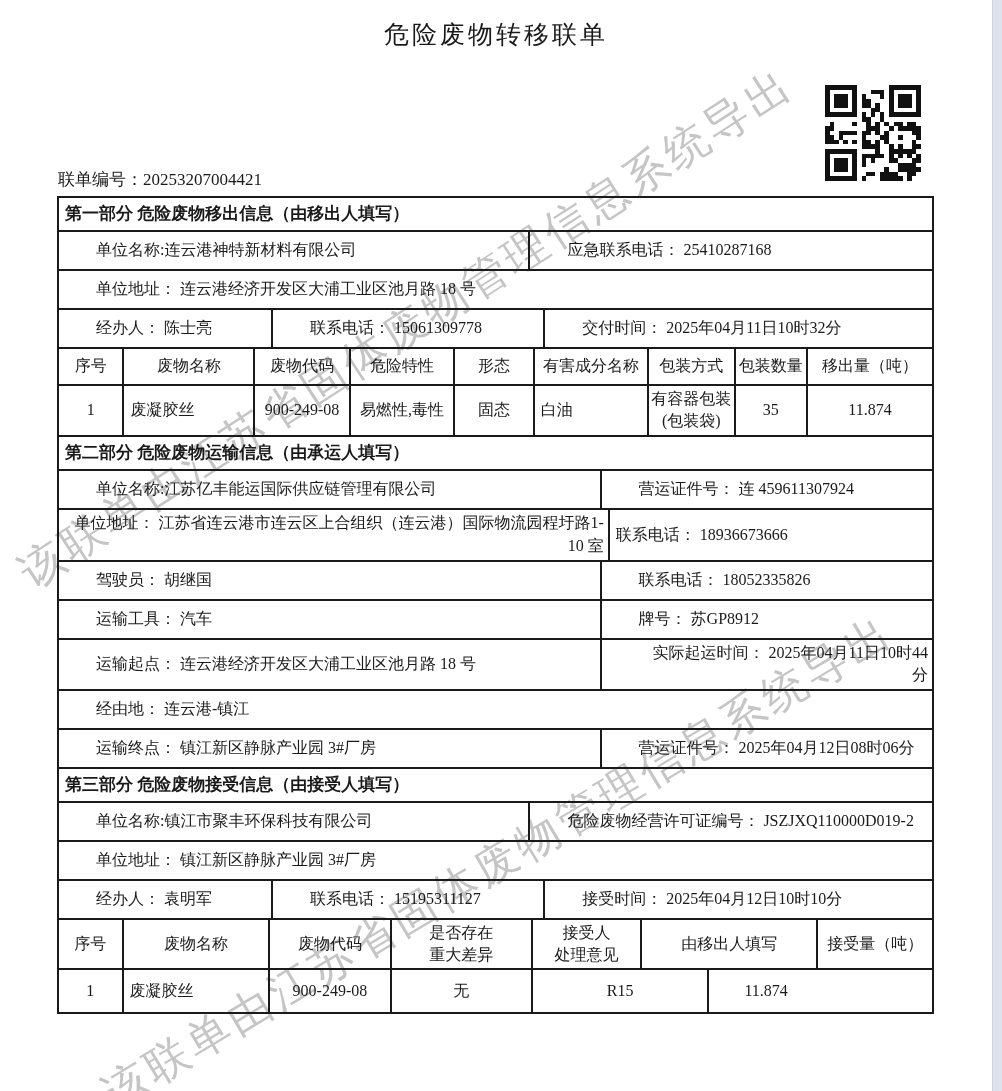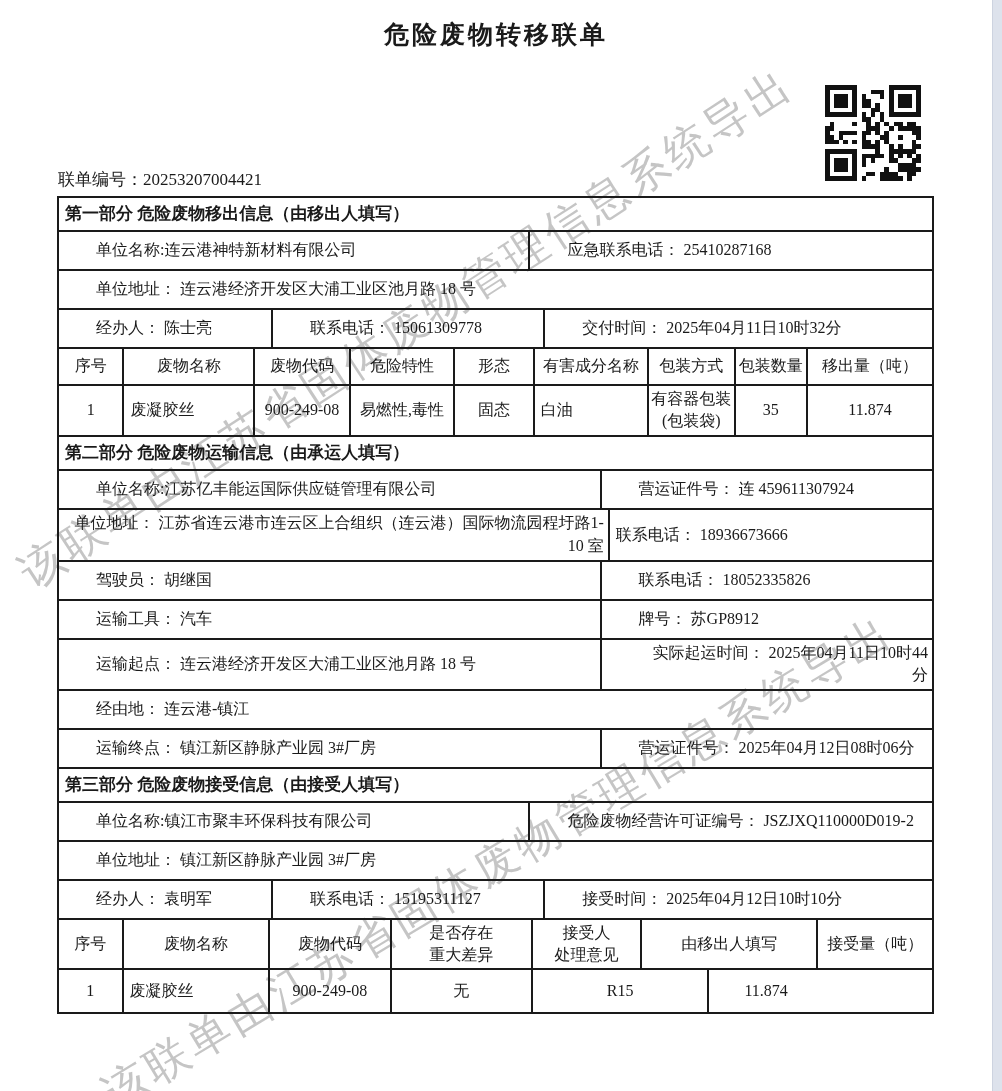--- a/index.html
+++ b/index.html
@@ -6,21 +6,21 @@
   .page{
     position:relative;
     width:1002px;height:1091px;
     background:#ffffff;
     overflow:hidden;
     font-family:"Liberation Serif","DejaVu Serif",serif;
     color:#1a1a1a;
   }
   .doc-title{
     position:absolute;left:0;top:18px;width:992px;
-    text-align:center;font-size:25px;font-weight:bold;letter-spacing:3px;
+    text-align:center;font-size:25px;font-weight:normal;letter-spacing:3px;
   }
   .qr{position:absolute;left:823px;top:85px;width:100px;height:96px;}
   .form-no{position:absolute;left:58px;top:168px;font-size:17px;}
   .print-time{position:absolute;left:58px;top:964px;font-size:17px;}
   .wm{
     position:absolute;
     font-size:44px;letter-spacing:4px;white-space:nowrap;
     color:#bcbcbc;opacity:.85;
     transform-origin:0 0;
     z-index:1;pointer-events:none;

